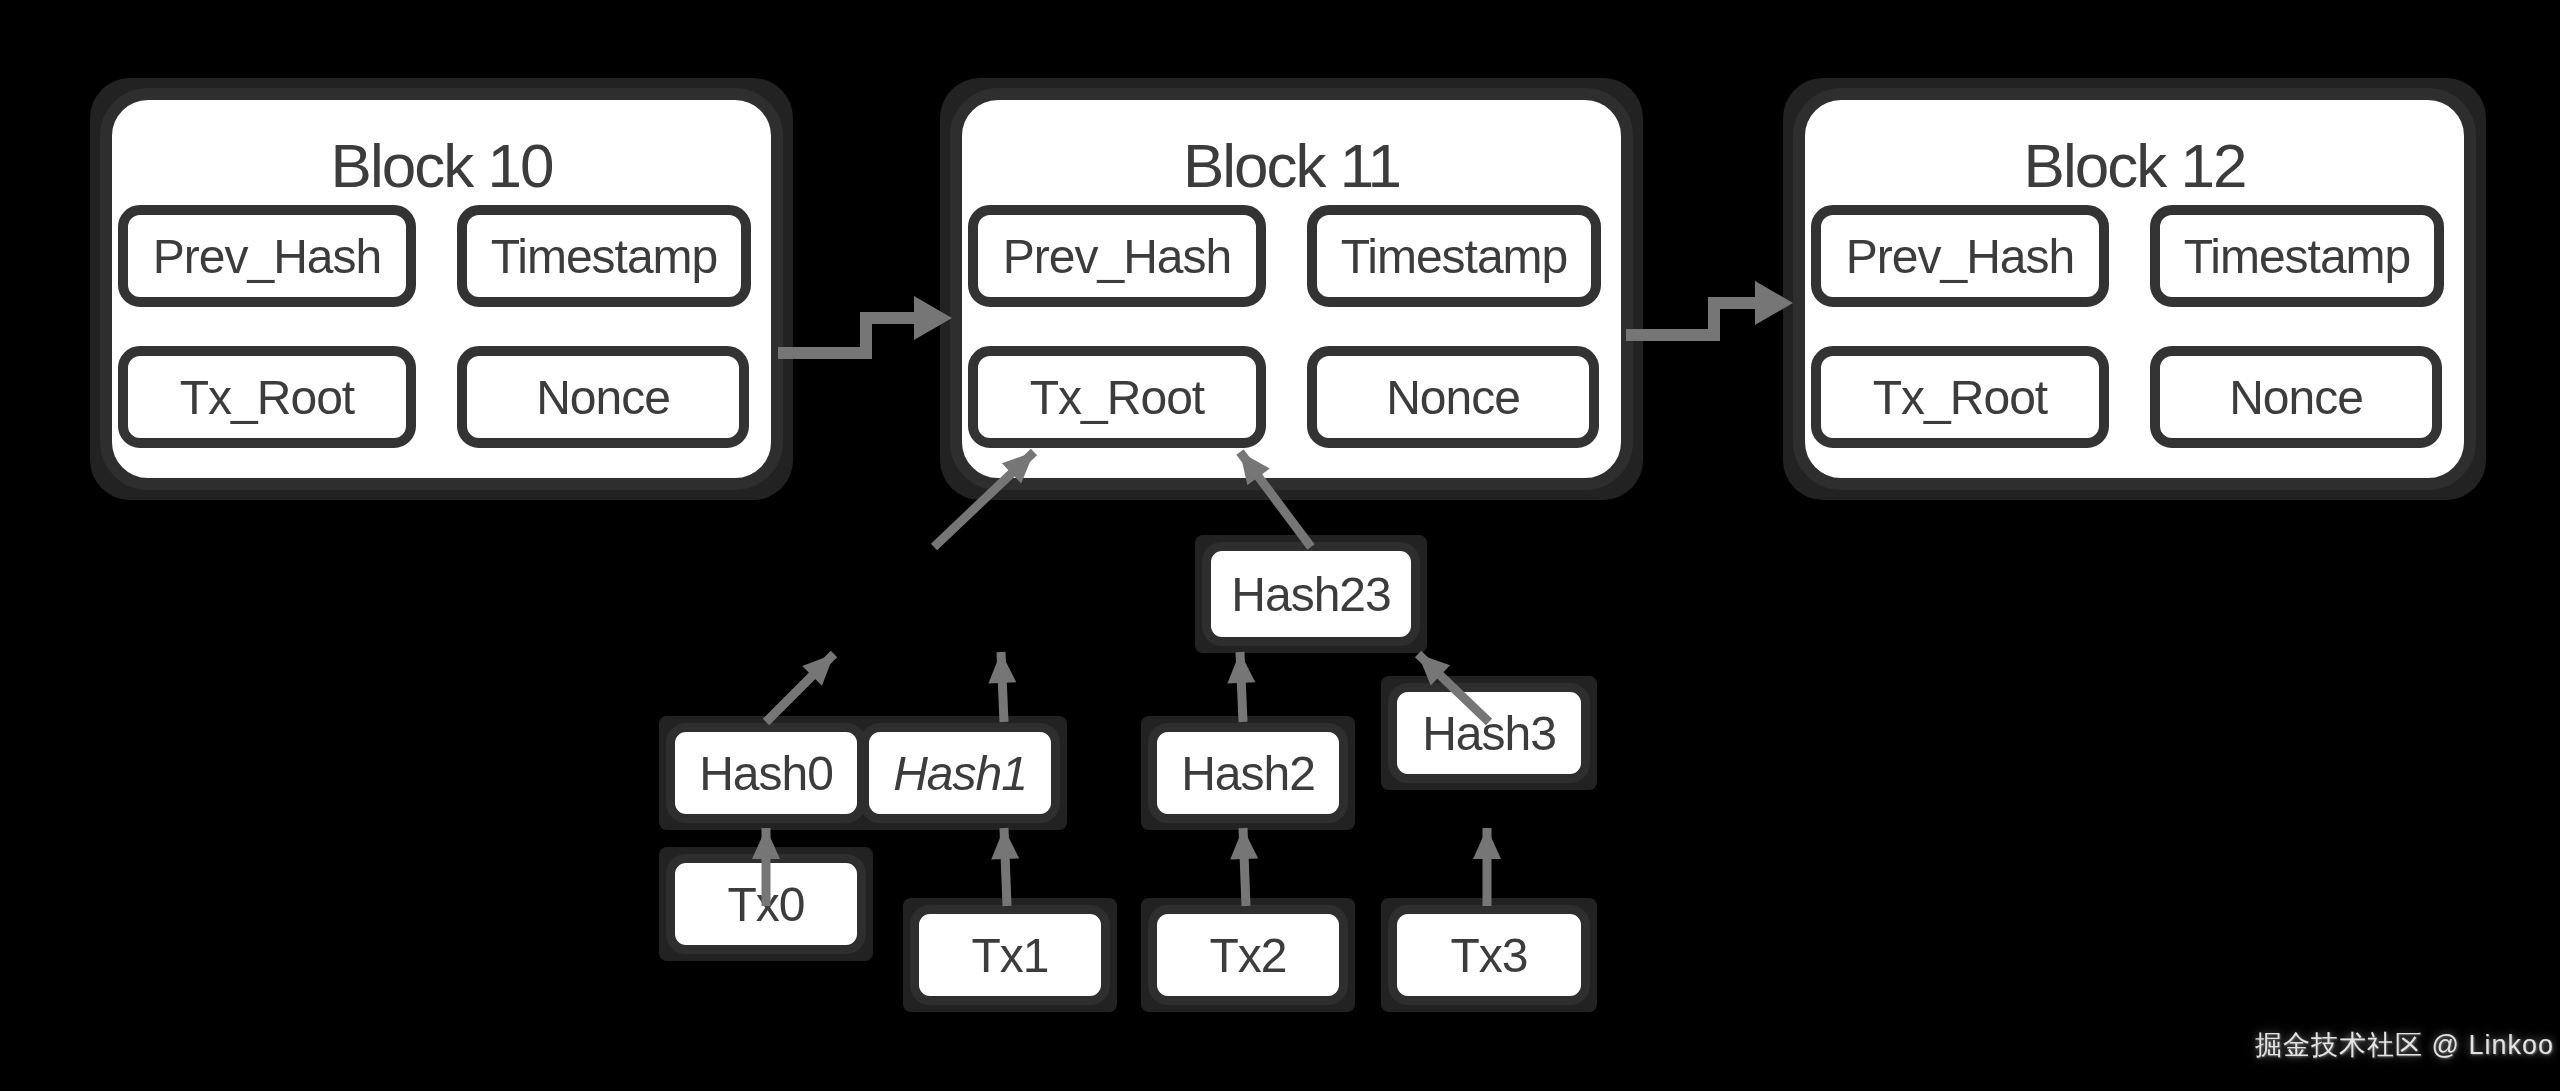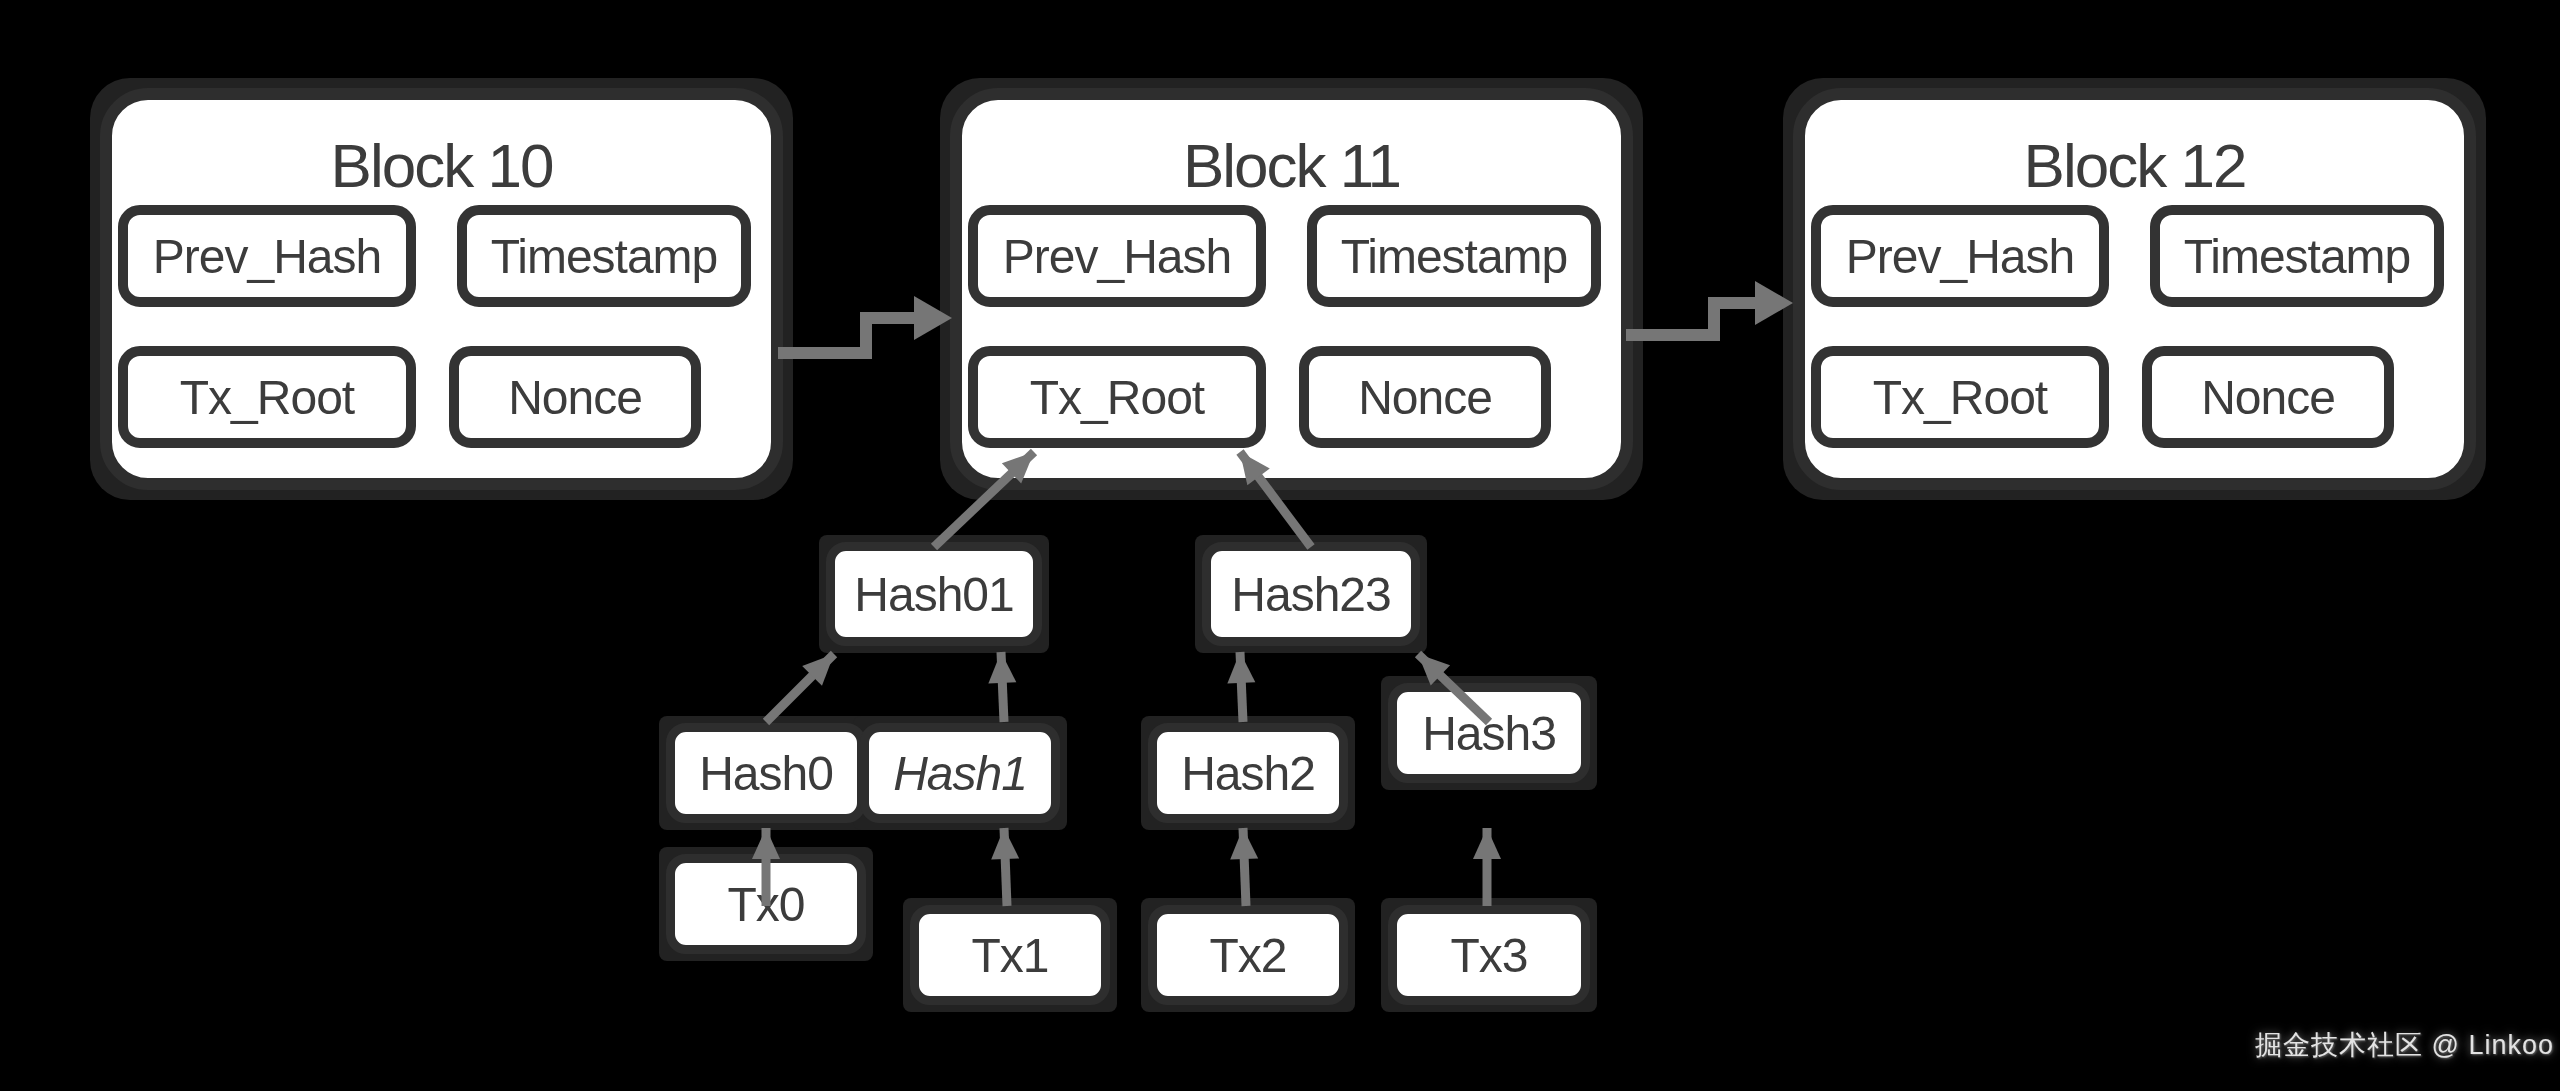--- a/index.html
+++ b/index.html
@@ -28,21 +28,21 @@
     position:absolute;box-sizing:border-box;height:102px;
     background:var(--box-fill,#fff);
     border:10px solid var(--field-border,#333);
     border-radius:22px;
     display:flex;align-items:center;justify-content:center;
     font-size:48px;letter-spacing:-1px;color:var(--text,#3c3c3c);white-space:nowrap;
   }
   .f-tl{left:6px;top:105px;width:298px;}
   .f-tr{left:345px;top:105px;width:294px;}
   .f-bl{left:6px;top:246px;width:298px;}
-  .f-br{left:337px;top:246px;width:252px;}
+  .f-br{left:345px;top:246px;width:292px;}
   .block-10{left:100px;} .block-11{left:950px;} .block-12{left:1793px;}
   
   .node{
     position:absolute;box-sizing:border-box;
     background:var(--box-fill,#fff);
     border:9px solid var(--box-border,#2e2e2e);
     border-radius:20px;
     display:flex;align-items:center;justify-content:center;
     font-size:48px;letter-spacing:-1px;color:var(--text,#3c3c3c);white-space:nowrap;
   }
@@ -125,21 +125,20 @@
   </div>
 
   <div class="block block-12">
     <div class="block-title">Block 12</div>
     <div class="field f-tl">Prev_Hash</div>
     <div class="field f-tr">Timestamp</div>
     <div class="field f-bl">Tx_Root</div>
     <div class="field f-br">Nonce</div>
   </div>
 
-  <div class="node n-hash01">Hash01</div>
   <div class="node n-hash23">Hash23</div>
 
   <div class="node n-hash0">Hash0</div>
   <div class="node n-hash1">Hash1</div>
   <div class="node n-hash2">Hash2</div>
   <div class="node n-hash3">Hash3</div>
 
   <div class="node n-tx0">Tx0</div>
   <div class="node n-tx1">Tx1</div>
   <div class="node n-tx2">Tx2</div>

